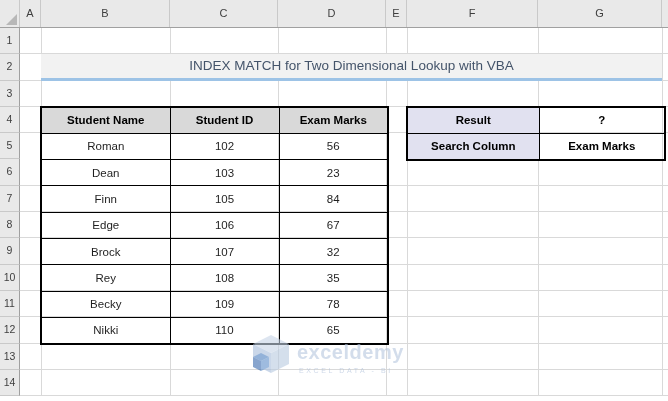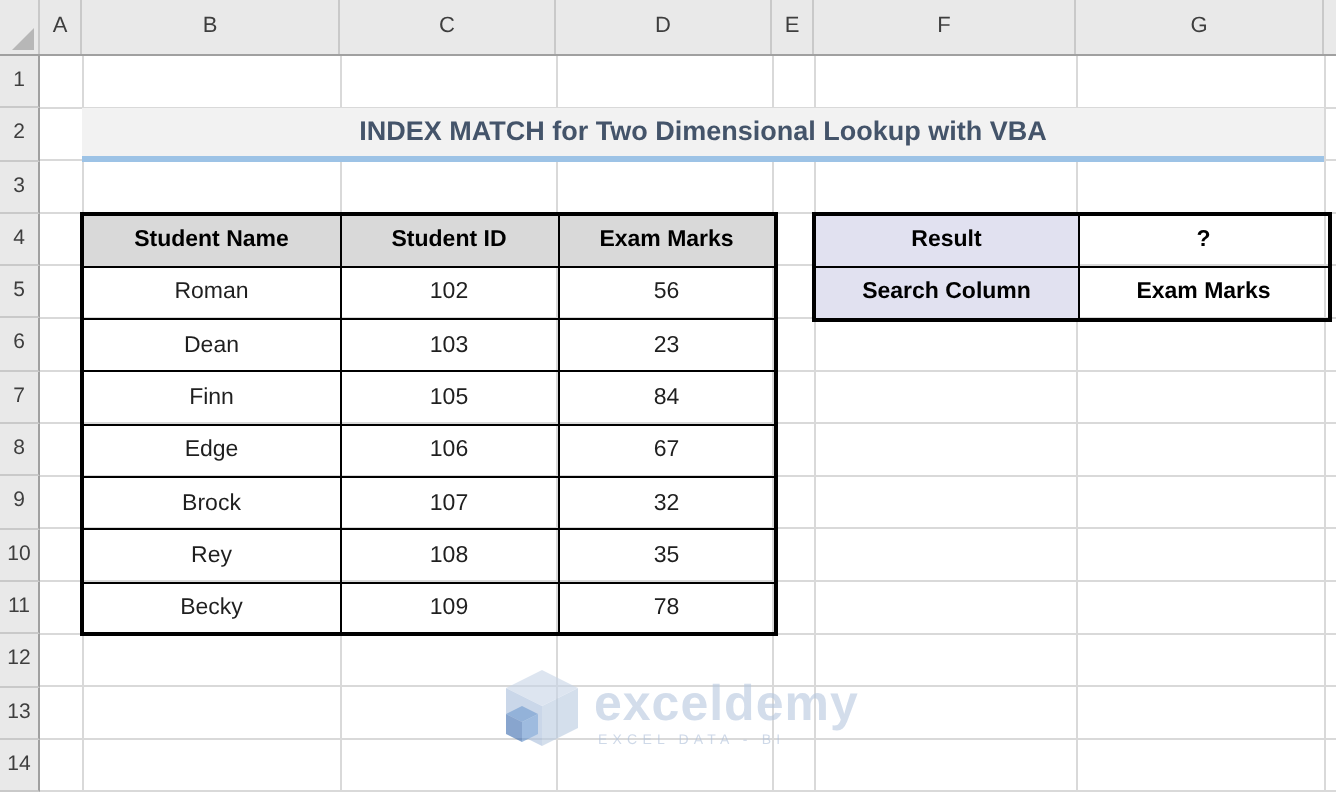--- a/index.html
+++ b/index.html
@@ -45,42 +45,42 @@
   .gridlines{
     position:absolute; left:0; top:0; width:648px; height:368.2px;
     background:repeating-linear-gradient(to bottom,
       transparent 0, transparent 25.3px, var(--gridline) 25.3px, var(--gridline) 26.3px);
   }
   .vgrid{ position:absolute; top:0; height:368.2px; width:1px; background:var(--gridline); }
   
   .banner{
     position:absolute; left:41px; top:54px; width:621px; height:27px; z-index:4;
     background:var(--banner-bg); border-bottom:3px solid var(--banner-border);
-    text-align:center; font-size:13.5px; font-weight:bold; color:var(--banner-text);
+    text-align:center; font-size:13.5px; font-weight:normal; color:var(--banner-text);
     line-height:24px;
   }
   
   table.xl{ position:absolute; border-collapse:collapse; table-layout:fixed; z-index:4;
     border:2px solid #000; font-size:11.5px; }
   table.xl tr{ height:26.3px; }
   table.xl th, table.xl td{ border:1px solid #000; text-align:center; vertical-align:middle; padding:0; }
   .students{ left:40px; top:106px; width:347px; }
   .students thead th{ background:var(--table-header-bg); font-weight:bold; color:#000; }
   .students td{ color:#1F1F1F; font-weight:normal; background:transparent; }
   .lookup{ left:406px; top:106px; width:258px; }
   .lookup th{ background:var(--lookup-label-bg); font-weight:bold; color:#000; }
   .lookup td{ font-weight:bold; color:#000; background:transparent; }
   
   .watermark{
     position:absolute; left:253px; top:335px; z-index:5; opacity:.6;
     display:flex; align-items:center; gap:7px; pointer-events:none;
   }
   .wm-text{ display:flex; flex-direction:column; }
   .wm-brand{
-    font-size:25px; font-weight:bold; color:var(--watermark-blue);
+    font-size:20px; font-weight:bold; color:var(--watermark-blue);
     line-height:28px; letter-spacing:.5px;text-align:center;
   }
   .wm-tagline{
     font-size:7px; letter-spacing:2.6px; color:#AFC0DA; margin-top:1px; padding-left:2px;
   }
 </style>
 </head>
 <body>
 
 <div class="sheet">
@@ -185,20 +185,25 @@
         <tr>
           <td>Rey</td>
           <td>108</td>
           <td>35</td>
         </tr>
         <tr>
           <td>Becky</td>
           <td>109</td>
           <td>78</td>
         </tr>
+        <tr>
+          <td>Nikki</td>
+          <td>110</td>
+          <td>65</td>
+        </tr>
       </tbody>
   </table>
 
   <table class="xl lookup">
     <colgroup>
         <col style="width:132px">
         <col style="width:126px">
       </colgroup>
     <tbody id="lookup-rows">
         <tr>

